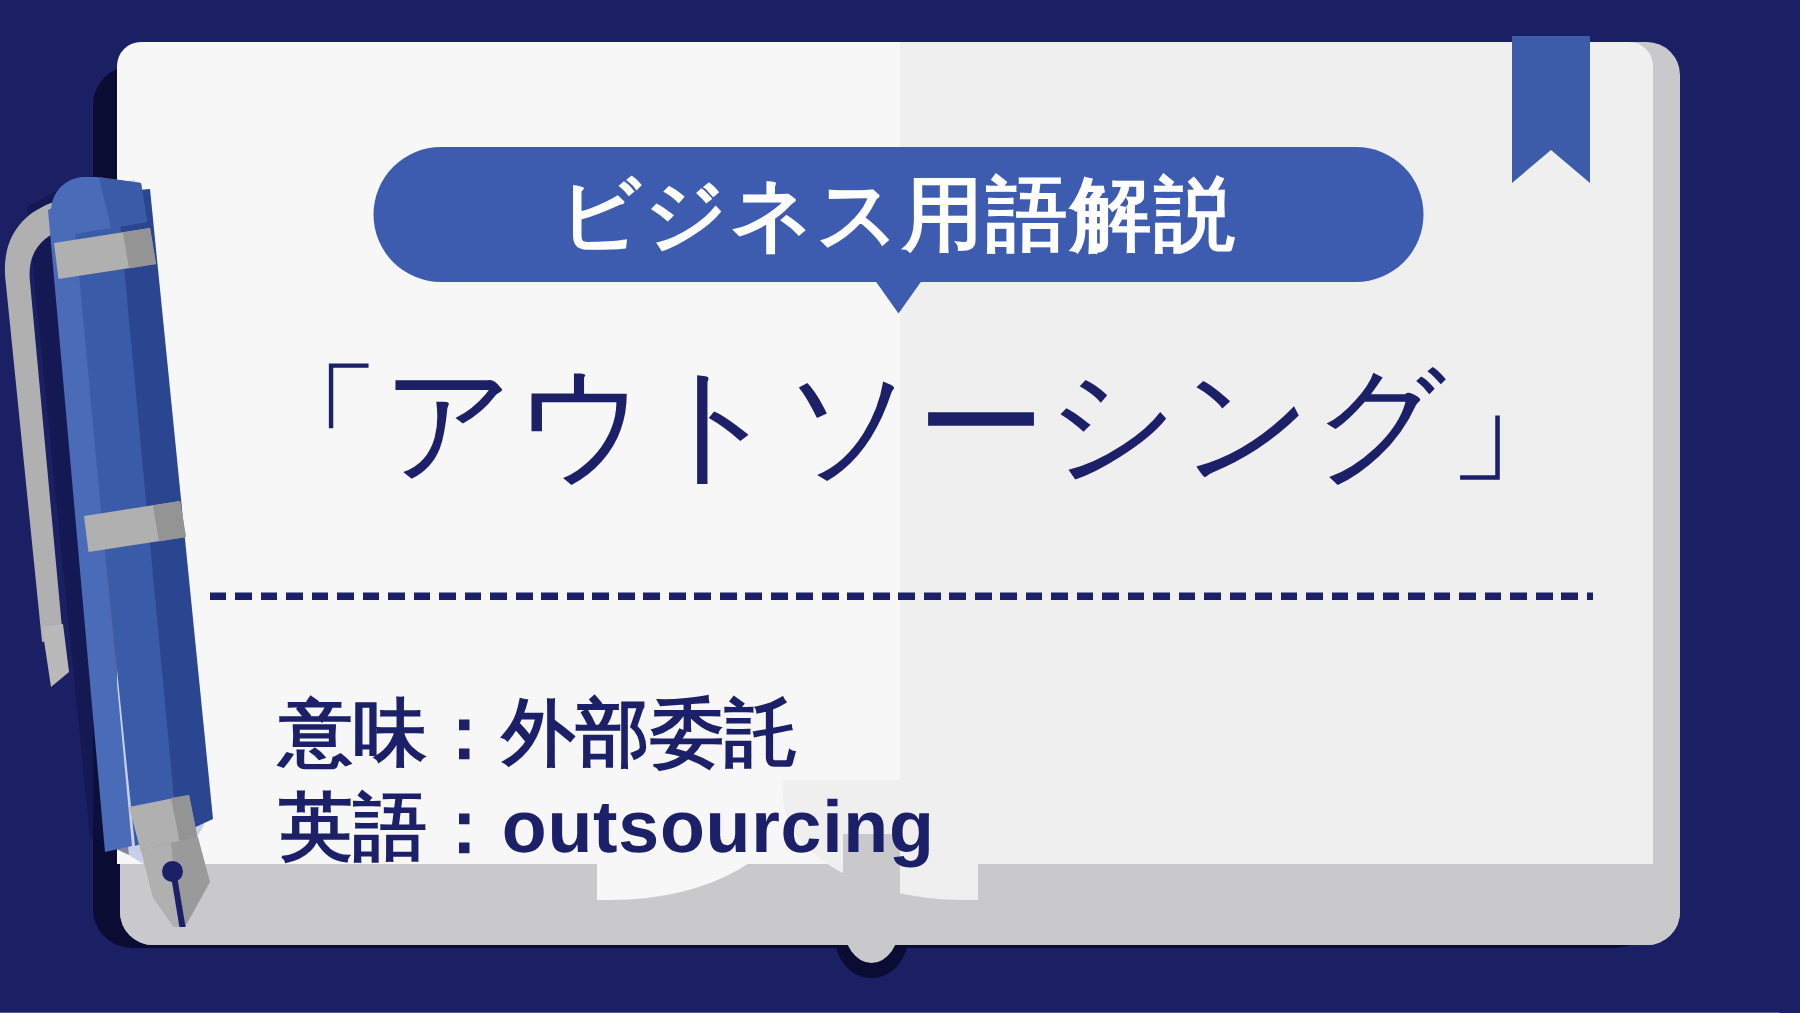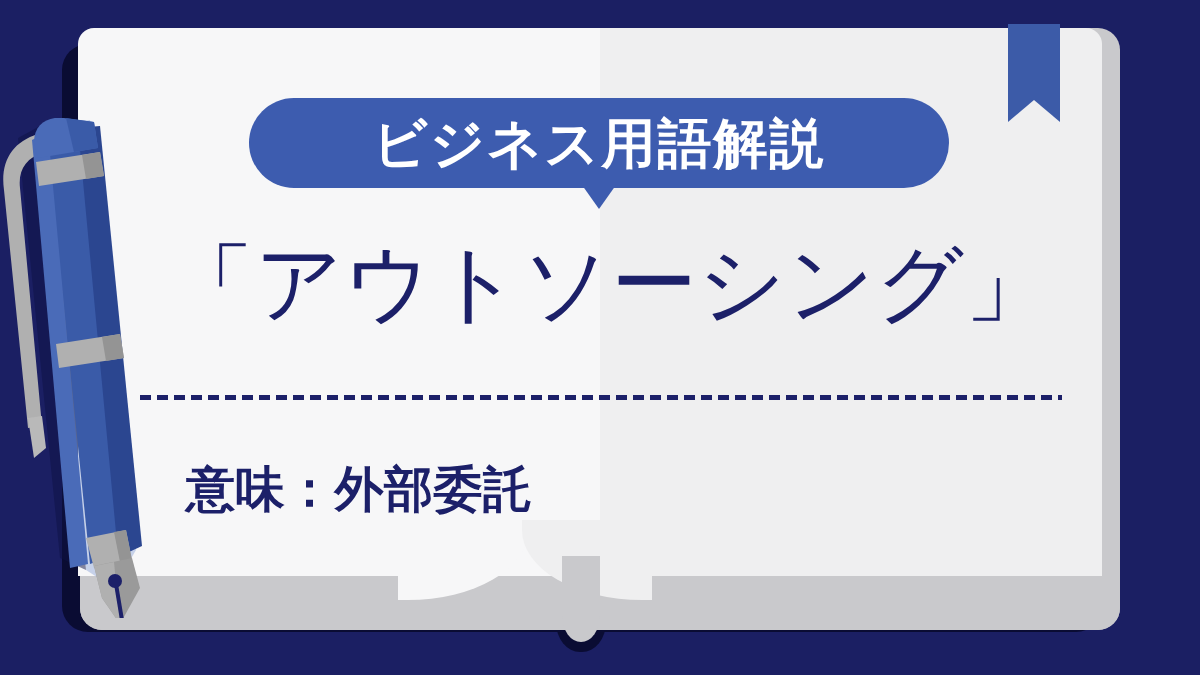--- a/index.html
+++ b/index.html
@@ -291,15 +291,18 @@
   <div class="badge-tail"></div>
 
   <div class="headline">「アウトソーシング」</div>
 
   <div class="divider"></div>
 
   <div class="meta">
     <div class="meta-line">
       <span>意味</span><span>：</span><span>外部委託</span>
     </div>
+    <div class="meta-line">
+      <span>英語</span><span>：</span><span class="meta-value-en">outsourcing</span>
+    </div>
   </div>
 
 </div>
 
 </body></html>

